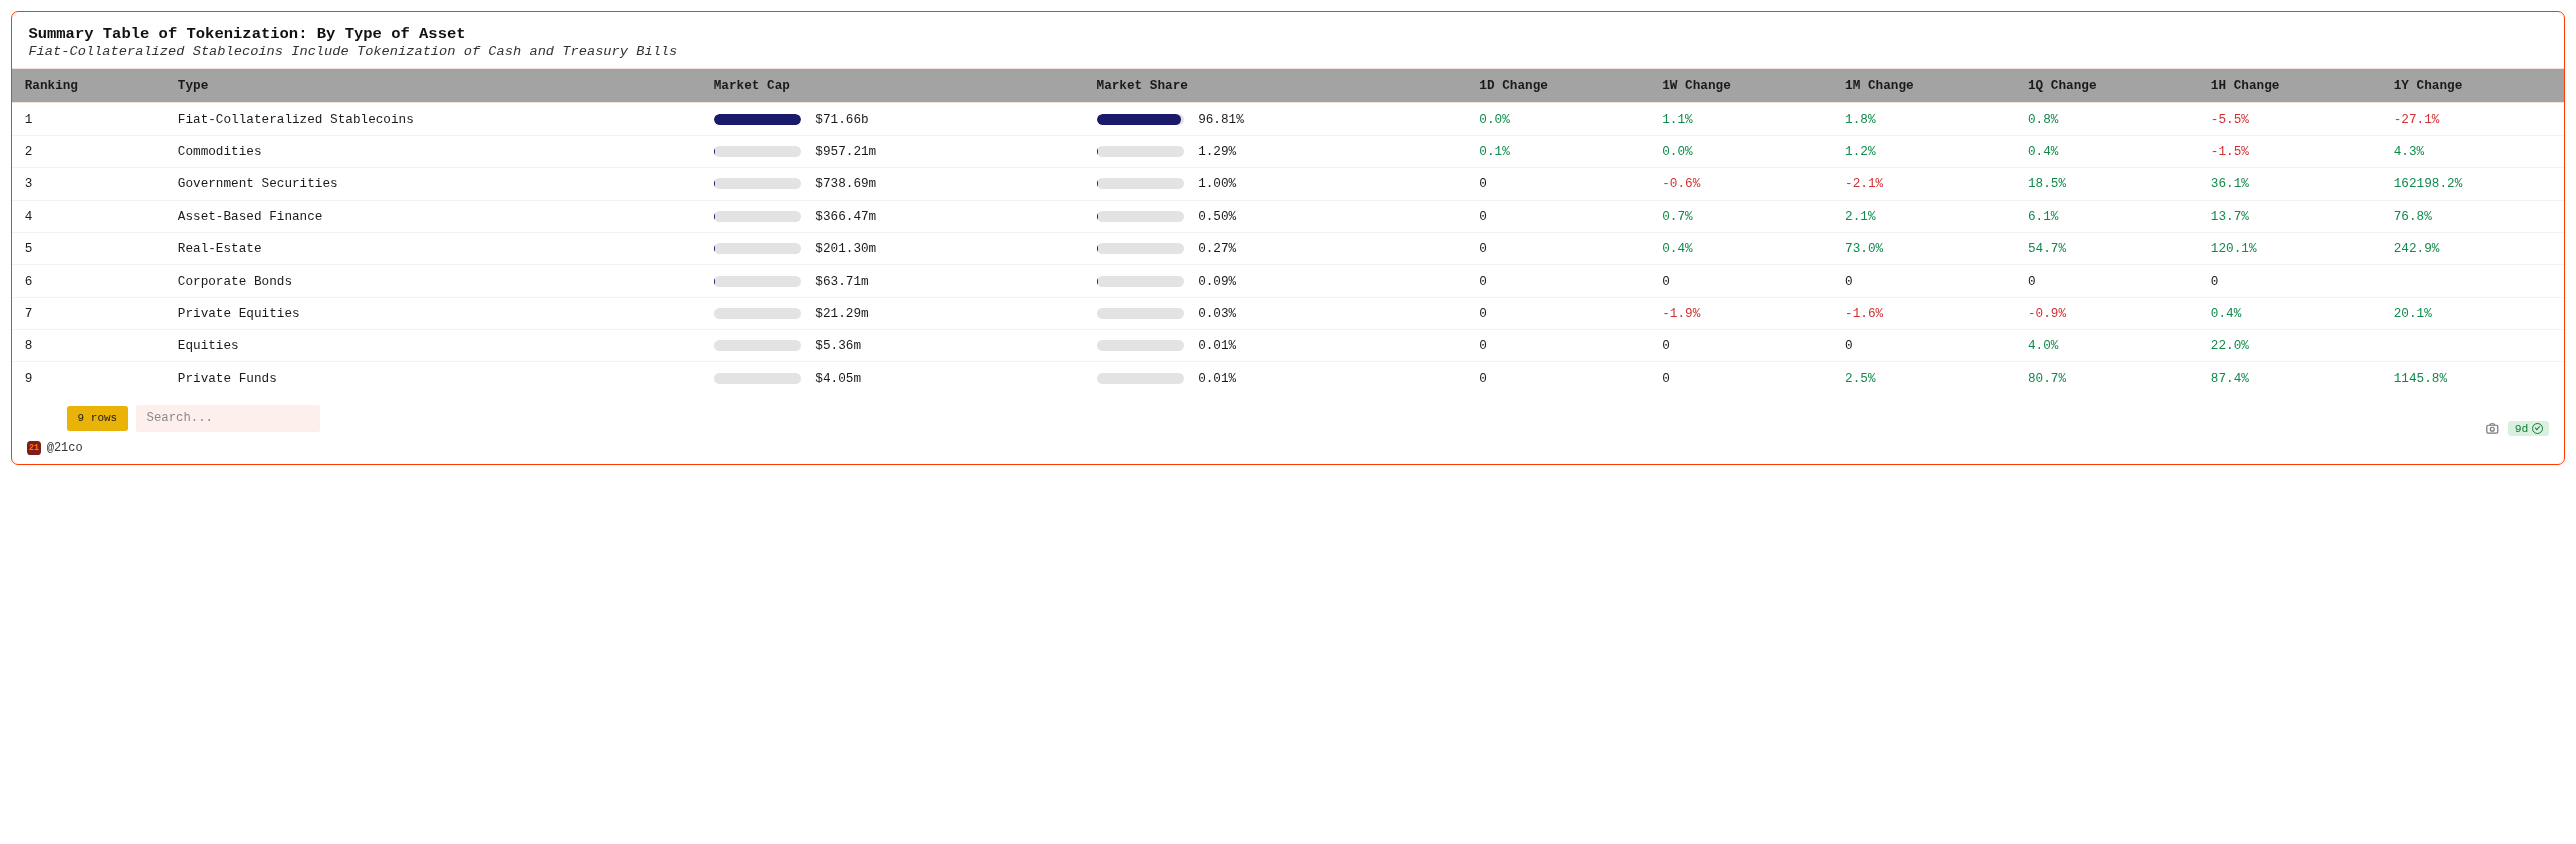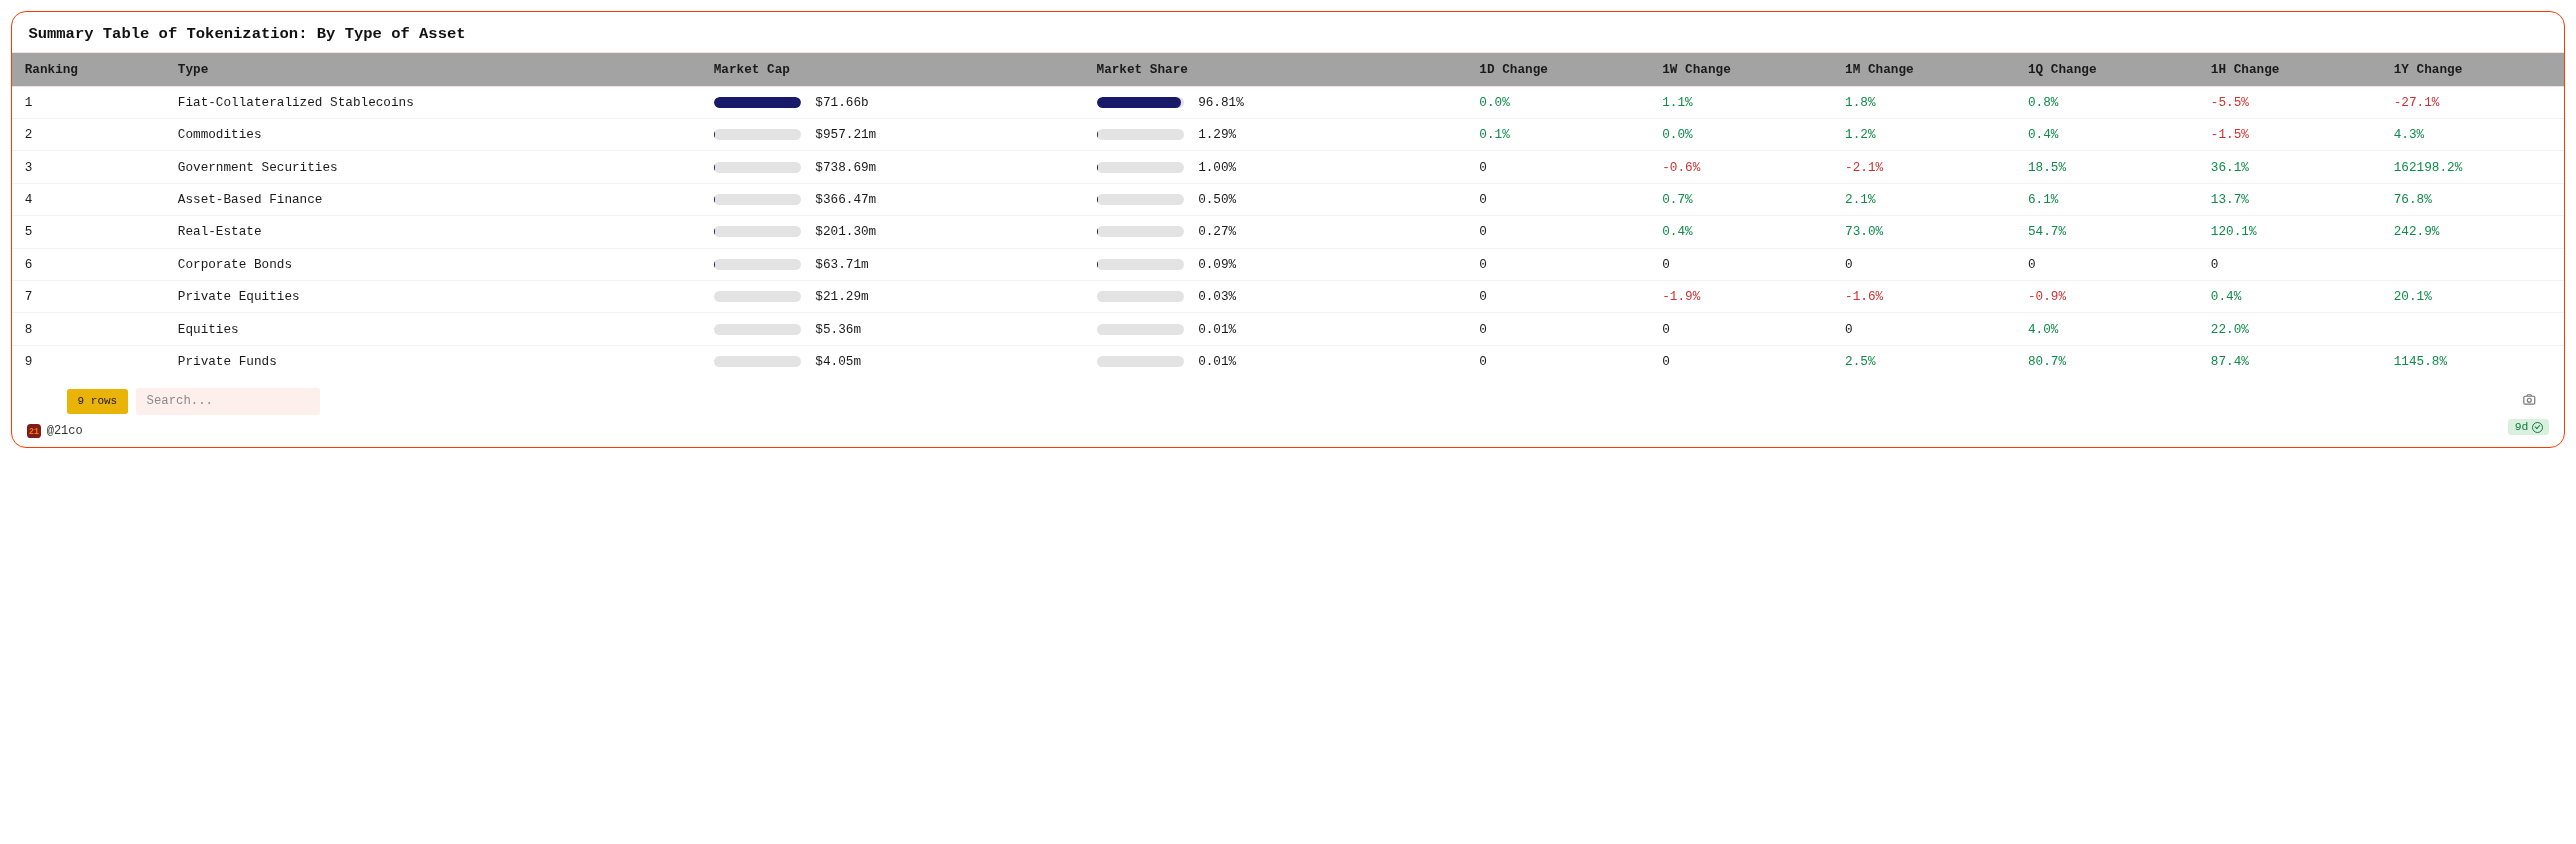--- a/index.html
+++ b/index.html
@@ -6,21 +6,21 @@
   html, body {
     margin: 0; padding: 0;
     font-family: ui-monospace, SFMono-Regular, "SF Mono", Menlo, Consolas, "Liberation Mono", monospace;
     font-size: 12.7px;
     color: #1a1a1a;
     background: #fff;
   }
   .card {
     margin: 11px;
     border: 1.4px solid #ff3b00;
-    border-radius: 15px;
+    border-radius: 7px;
     overflow: hidden;
   }
   .card-header {
     padding: 12.7px 16.4px 9px 16.4px;
   }
   .title {
     font-weight: 700;
     font-size: 15.5px;
     color: #111;
   }
@@ -102,21 +102,21 @@
   .search::placeholder { color: #8a8a8a; }
   .attrib {
     display:flex; align-items:center; gap:5.5px;
     font-size: 12px; color:#333;
   }
   .attrib .logo {
     width:14.6px;height:14.6px;border-radius:3.6px;background:#7f1d1d;
     display:inline-flex;align-items:center;justify-content:center;
     color:#ff7a00;font-size:8.2px;font-weight:700;
   }
-  .footer-right { display:flex; align-items:center; gap:9px;flex-direction:column; }
+  .footer-right { display:flex; align-items:flex-start; gap:9px; }
   .camera { color:#777; }
   .age-badge {
     background:#d9f0df; color:#0f7a3a;
     padding:1.8px 6.4px; border-radius:3.6px; font-size:11.4px;
     display:inline-flex; align-items:center; gap:3.6px;
   }
   .check { display:inline-block; width:11px;height:11px;border-radius:50%;border:1.4px solid #0f7a3a;position:relative;}
   .check::after{content:"";position:absolute;left:1.8px;top:2.3px;width:3.6px;height:1.8px;border-left:1.4px solid #0f7a3a;border-bottom:1.4px solid #0f7a3a;transform:rotate(-45deg);}
   
   col.rank { width: 6%; }
@@ -124,20 +124,21 @@
   col.mcap { width: 15%; }
   col.mshare { width: 15%; }
   col.chg { width: 7.166%; }
 </style>
 </head>
 <body>
 
 <div class="card">
   <div class="card-header">
     <div class="title">Summary Table of Tokenization: By Type of Asset</div>
+    <div class="subtitle">Fiat-Collateralized Stablecoins Include Tokenization of Cash and Treasury Bills</div>
   </div>
 
   <table>
     <colgroup>
       <col class="rank">
         <col class="type">
         <col class="mcap">
         <col class="mshare">
       <col class="chg">
         <col class="chg">

